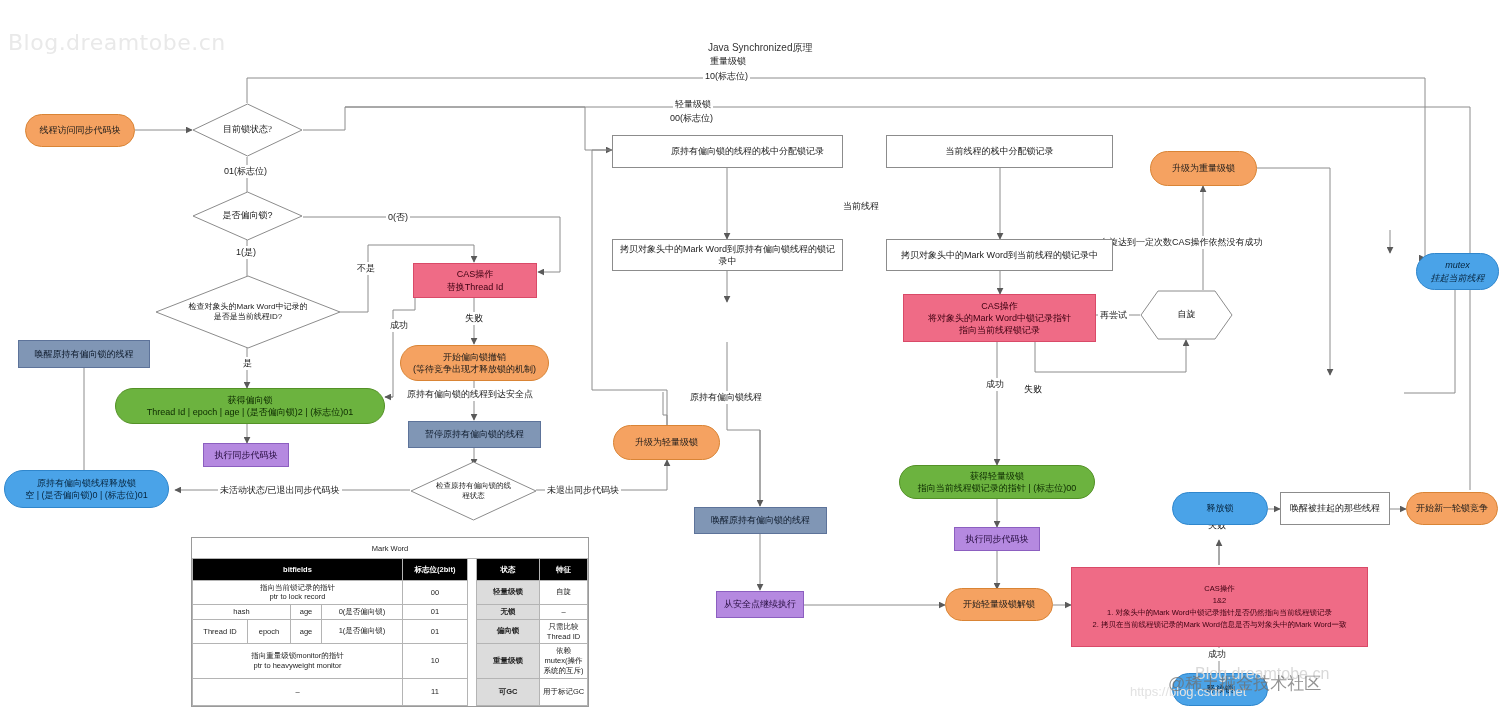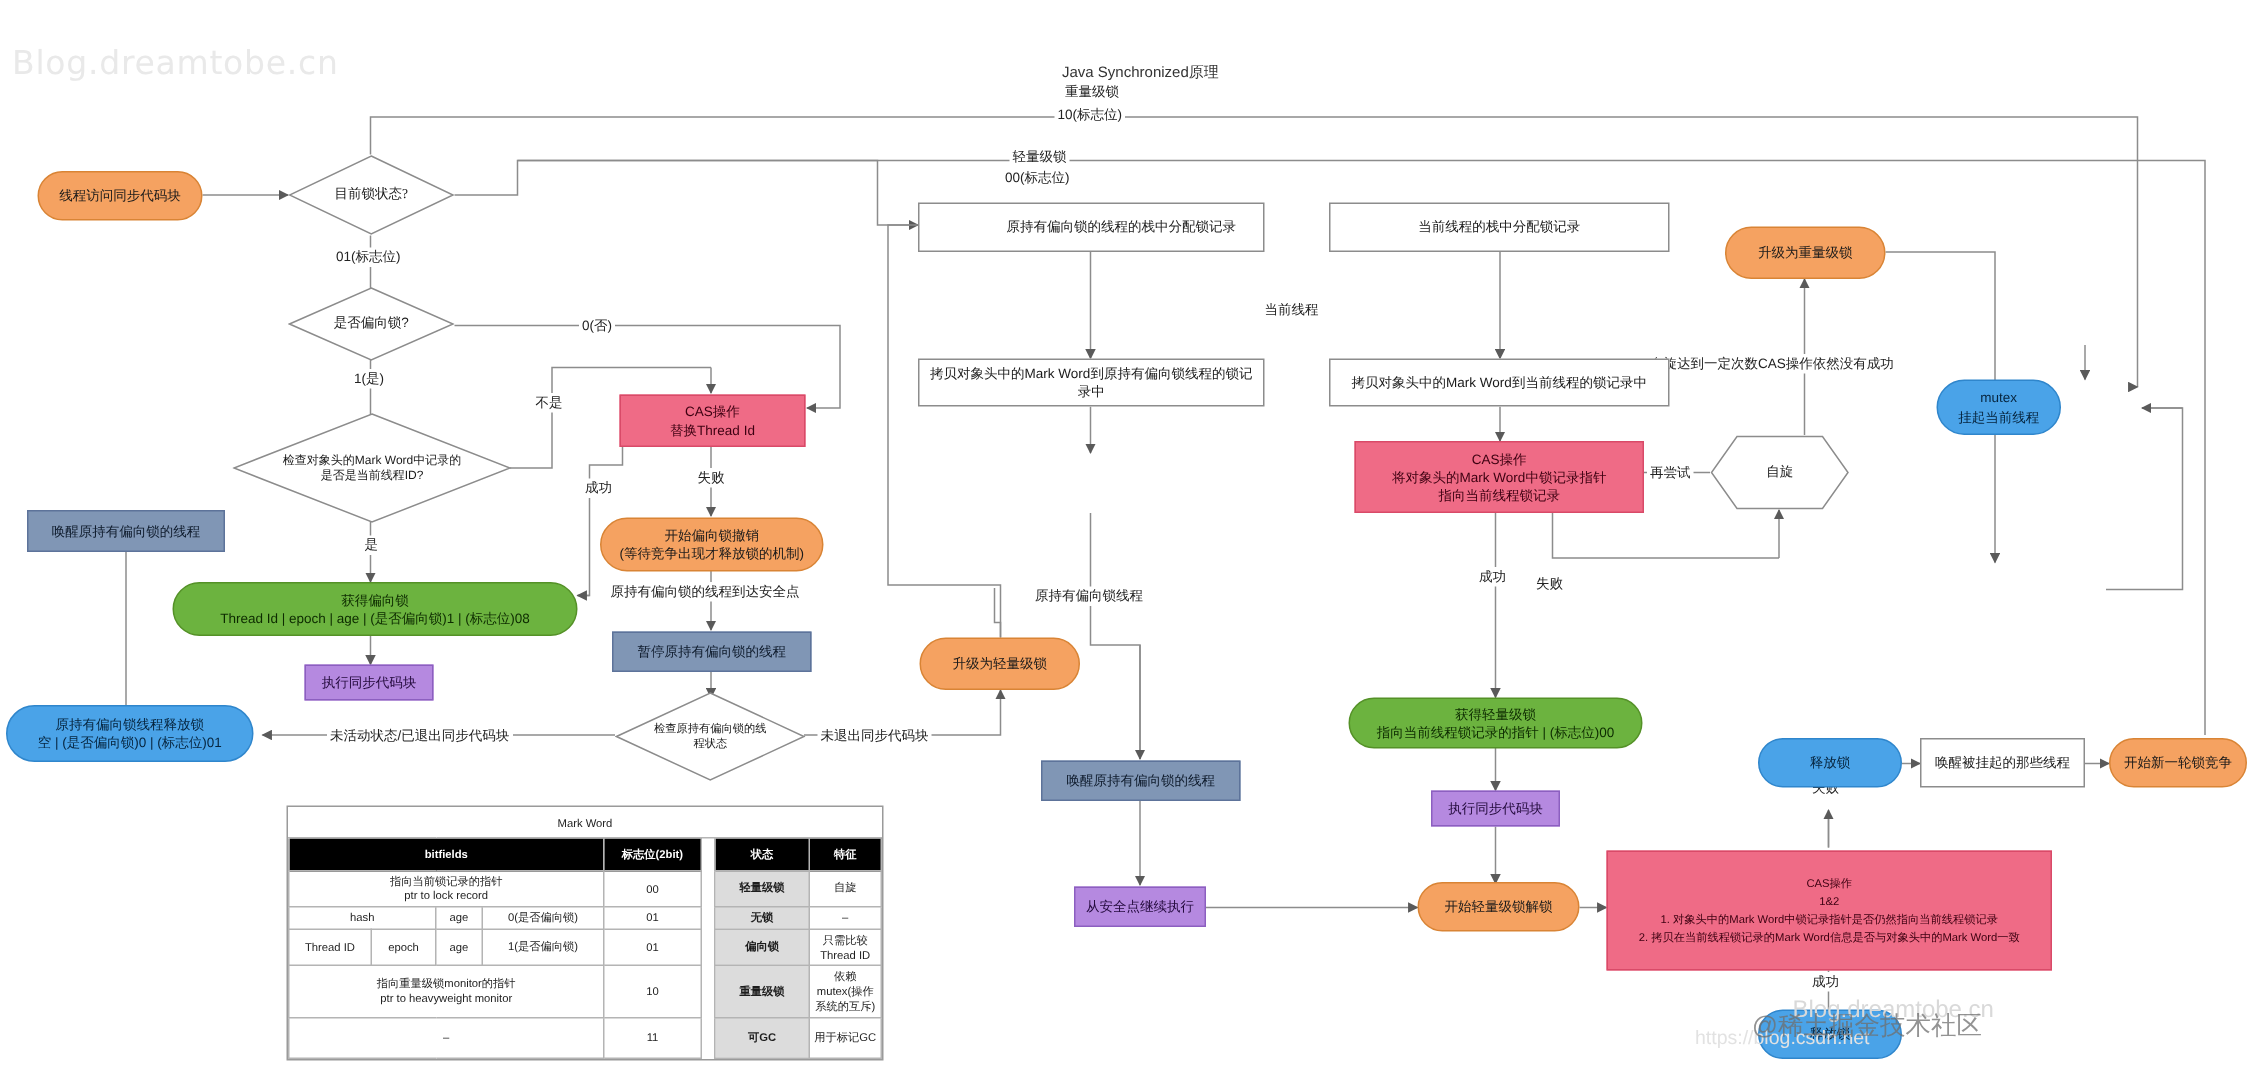--- a/index.html
+++ b/index.html
@@ -244,21 +244,21 @@
       <polygon points="18,1 75,1 92,25 75,49 18,49 1,25" fill="#ffffff" stroke="#8c8c8c" stroke-width="1"></polygon>
     </svg>
     <div class="dlabel">自旋</div>
   </div>
 
   <div class="node pill orange" style="left:25px;top:114px;width:110px;height:33px;">线程访问同步代码块</div>
 
   <div class="node rect slate" style="left:18px;top:340px;width:132px;height:28px;">唤醒原持有偏向锁的线程</div>
 
   <div class="node pill green" style="left:115px;top:388px;width:270px;height:36px;">获得偏向锁
-Thread Id | epoch | age | (是否偏向锁)1 | (标志位)08</div>
+Thread Id | epoch | age | (是否偏向锁)2 | (标志位)01</div>
 
   <div class="node rect purple" style="left:203px;top:443px;width:86px;height:24px;">执行同步代码块</div>
 
   <div class="node pill blue" style="left:4px;top:470px;width:165px;height:38px;">原持有偏向锁线程释放锁
 空 | (是否偏向锁)0 | (标志位)01</div>
 
   <div class="node rect pink" style="left:413px;top:263px;width:124px;height:35px;">CAS操作
 替换Thread Id</div>
 
   <div class="node pill orange" style="left:400px;top:345px;width:149px;height:36px;">开始偏向锁撤销
@@ -292,21 +292,21 @@
 
   <div class="node pill orange" style="left:945px;top:588px;width:108px;height:33px;">开始轻量级锁解锁</div>
 
   <div class="node rect pink" style="left:1071px;top:567px;width:297px;height:80px;font-size:7.5px;line-height:1.6;">CAS操作
 1&amp;2
 1. 对象头中的Mark Word中锁记录指针是否仍然指向当前线程锁记录
 2. 拷贝在当前线程锁记录的Mark Word信息是否与对象头中的Mark Word一致</div>
 
   <div class="node pill orange" style="left:1150px;top:151px;width:107px;height:35px;">升级为重量级锁</div>
 
-  <div class="node pill blue" style="left:1291px;top:253px;width:83px;height:37px;">mutex
+  <div class="node pill blue" style="left:1416px;top:253px;width:83px;height:37px;font-style:italic;">mutex
 挂起当前线程</div>
 
 
   <div class="node pill blue" style="left:1172px;top:492px;width:96px;height:33px;">释放锁</div>
 
   <div class="node rect plainbox" style="left:1280px;top:492px;width:110px;height:33px;">唤醒被挂起的那些线程</div>
 
   <div class="node pill orange" style="left:1406px;top:492px;width:92px;height:33px;">开始新一轮锁竞争</div>
 
   <div class="node pill blue" style="left:1172px;top:673px;width:96px;height:33px;">释放锁</div>

